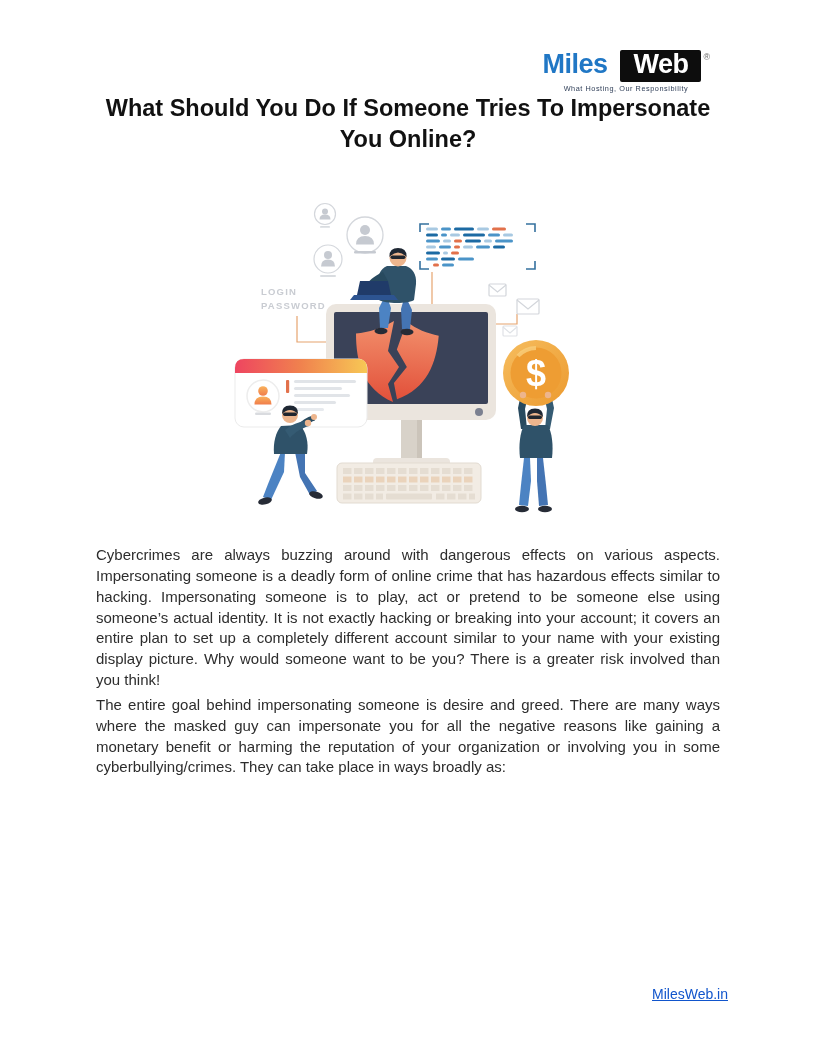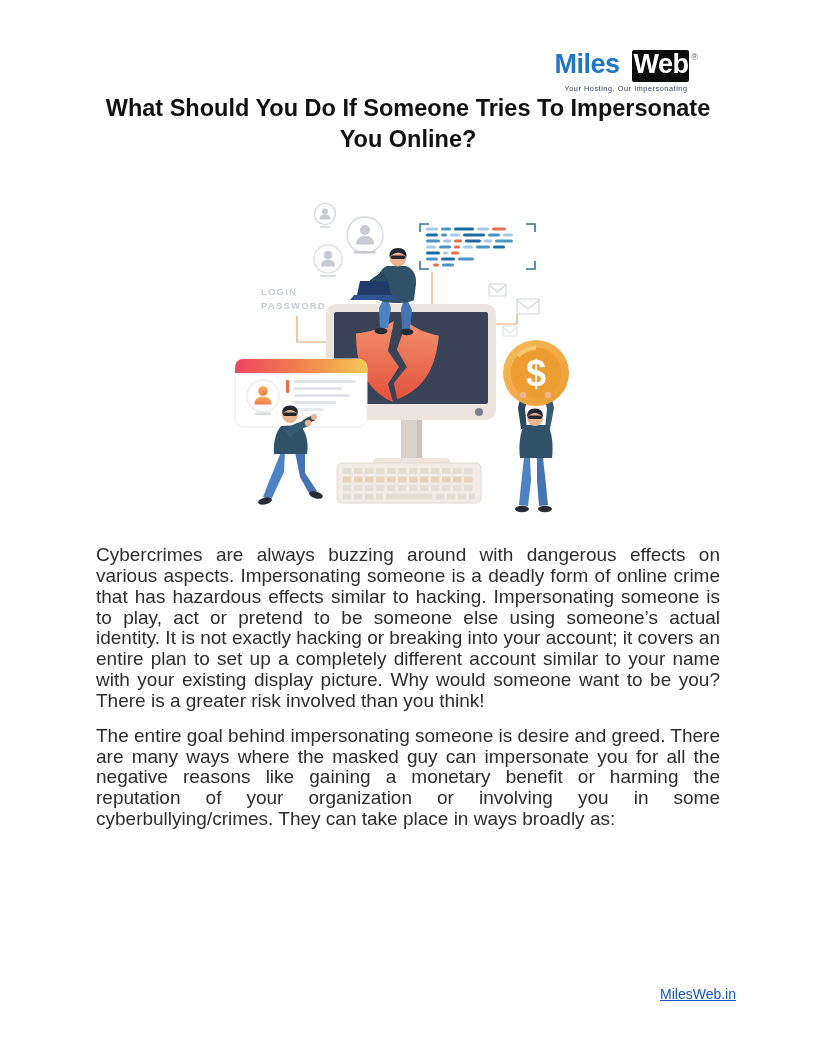--- a/index.html
+++ b/index.html
@@ -6,49 +6,49 @@
   html, body { background:#ffffff; }
   .page {
     width:816px; height:1056px; position:relative; margin:0 auto;
     background:#ffffff; overflow:hidden;
     font-family:"Liberation Sans", sans-serif; color:#2d2d2d;
   }
   
   .logo { position:absolute; top:50px; right:110px; width:160px; text-align:center; }
   .logo-row { display:flex; align-items:baseline; justify-content:center; font-weight:bold; font-size:27px; letter-spacing:-0.5px; line-height:1.1; }
   .brand-first { color:#2077c5; }
-  .brand-box { background:#0d0d0d; color:#ffffff; padding:0 1px 2px; border-radius:2px; margin-left:13px; }
+  .brand-box { background:#0d0d0d; color:#ffffff; padding:0 13px 2px; border-radius:2px; margin-left:13px; }
   .reg { font-size:9px; color:#666; margin-left:2px; transform:translateY(-13px); font-weight:normal; }
   .tagline { font-size:7.3px; color:#32415a; letter-spacing:0.55px; margin-top:2px; white-space:nowrap; }
   
   h1.title { padding-top:93px; width:648px; margin:0 auto; text-align:center; font-size:23.5px; line-height:31px; color:#111; font-weight:bold; }
   
   .illo { display:block; width:370px; height:330px; margin:41px auto 0; }
   
   .content { width:624px; margin:0 auto; }
-  p.body { font-size:19px; line-height:20.85px; text-align:justify; margin-top:19px; color:#2d2d2d; }
+  p.body { font-size:15px; line-height:20.85px; text-align:justify; margin-top:19px; color:#2d2d2d; }
   p.q { font-weight:bold; margin-top:23px; }
   h2.sec { font-size:19.5px; line-height:23px; margin-top:24px; color:#111; font-weight:bold; }
-  p.body2 { margin-top:14px; }
-  
-  .footer { position:absolute; top:986px; right:80px; font-size:14px; }
+  p.body2 { margin-top:4px; }
+  
+  .footer { position:absolute; top:986px; right:88px; font-size:14px; }
   .footer a { color:#1155cc; text-decoration:underline; cursor:pointer; }
 </style>
 </head>
 <body>
 
 <div class="page">
 
   <div class="logo">
     <div class="logo-row">
       <span class="brand-first">Miles</span>
       <span class="brand-box">Web</span>
       <span class="reg">®</span>
     </div>
-    <div class="tagline">Your Hosting, Our Impersonating</div>
+    <div class="tagline">What Hosting, Our Responsibility</div>
   </div>
 
   <h1 class="title">What Should You Do If Someone Tries To Impersonate You Online?</h1>
 
   <svg class="illo" viewBox="0 0 370 330" aria-hidden="true">
     <defs>
       <linearGradient id="cardTop" x1="0" y1="0" x2="1" y2="0">
         <stop offset="0" stop-color="#ee4560"></stop>
           <stop offset="0.5" stop-color="#f0824e"></stop>
           <stop offset="1" stop-color="#f7c855"></stop>

